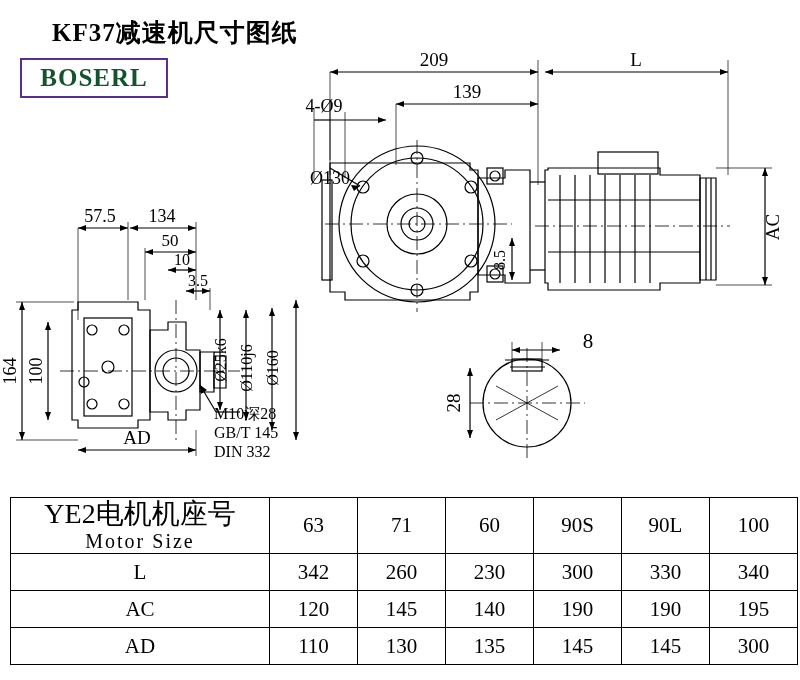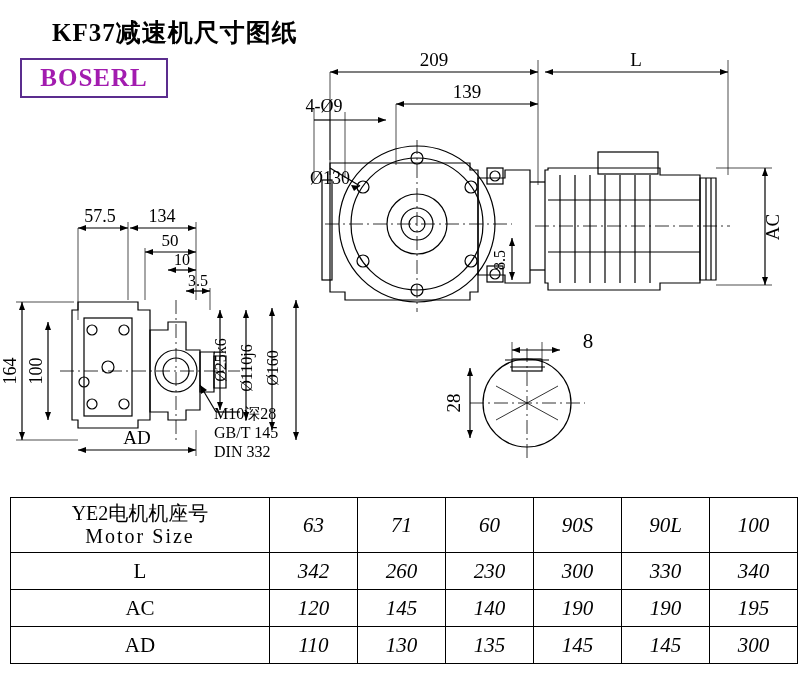--- a/index.html
+++ b/index.html
@@ -42,21 +42,21 @@
   .logo-text {
     position: absolute;
     left: 0; top: 0;
     width: 100%; height: 100%;
     display: flex;
     align-items: center;
     justify-content: center;
     font-family: "Liberation Serif", serif;
     font-weight: bold;
     font-size: 25px;
-    color: #a21caf;
+    color: #14532d;
     letter-spacing: 1px;
   }
   
   svg.draw {
     position: absolute;
     left: 0; top: 0;
     width: 800px;
     height: 680px;
   }
   svg.draw text {
@@ -80,34 +80,33 @@
     height: 36px;
     padding: 0;
   }
   .spec-table td.head-cell {
     width: 258px;
     font-size: 21px;
     line-height: 1.15;
   }
   .spec-table td.head-cell .l1 {
     display: block;
-    font-size: 20px;
+    font-size: 28px;
   }
   .spec-table td.head-cell .l2 {
     display: block;
     font-size: 20px;
     letter-spacing: 2px;
     text-align: center;
   }
   .spec-table tr.first-row td {
     height: 54px;
   }
   .spec-table td.data-cell {
     width: 87px;
-    font-style: italic;
   }
 </style>
 </head>
 <body>
 
 <div id="root">
 
   <div class="title">KF37减速机尺寸图纸</div>
 
   <div class="logo-box">

